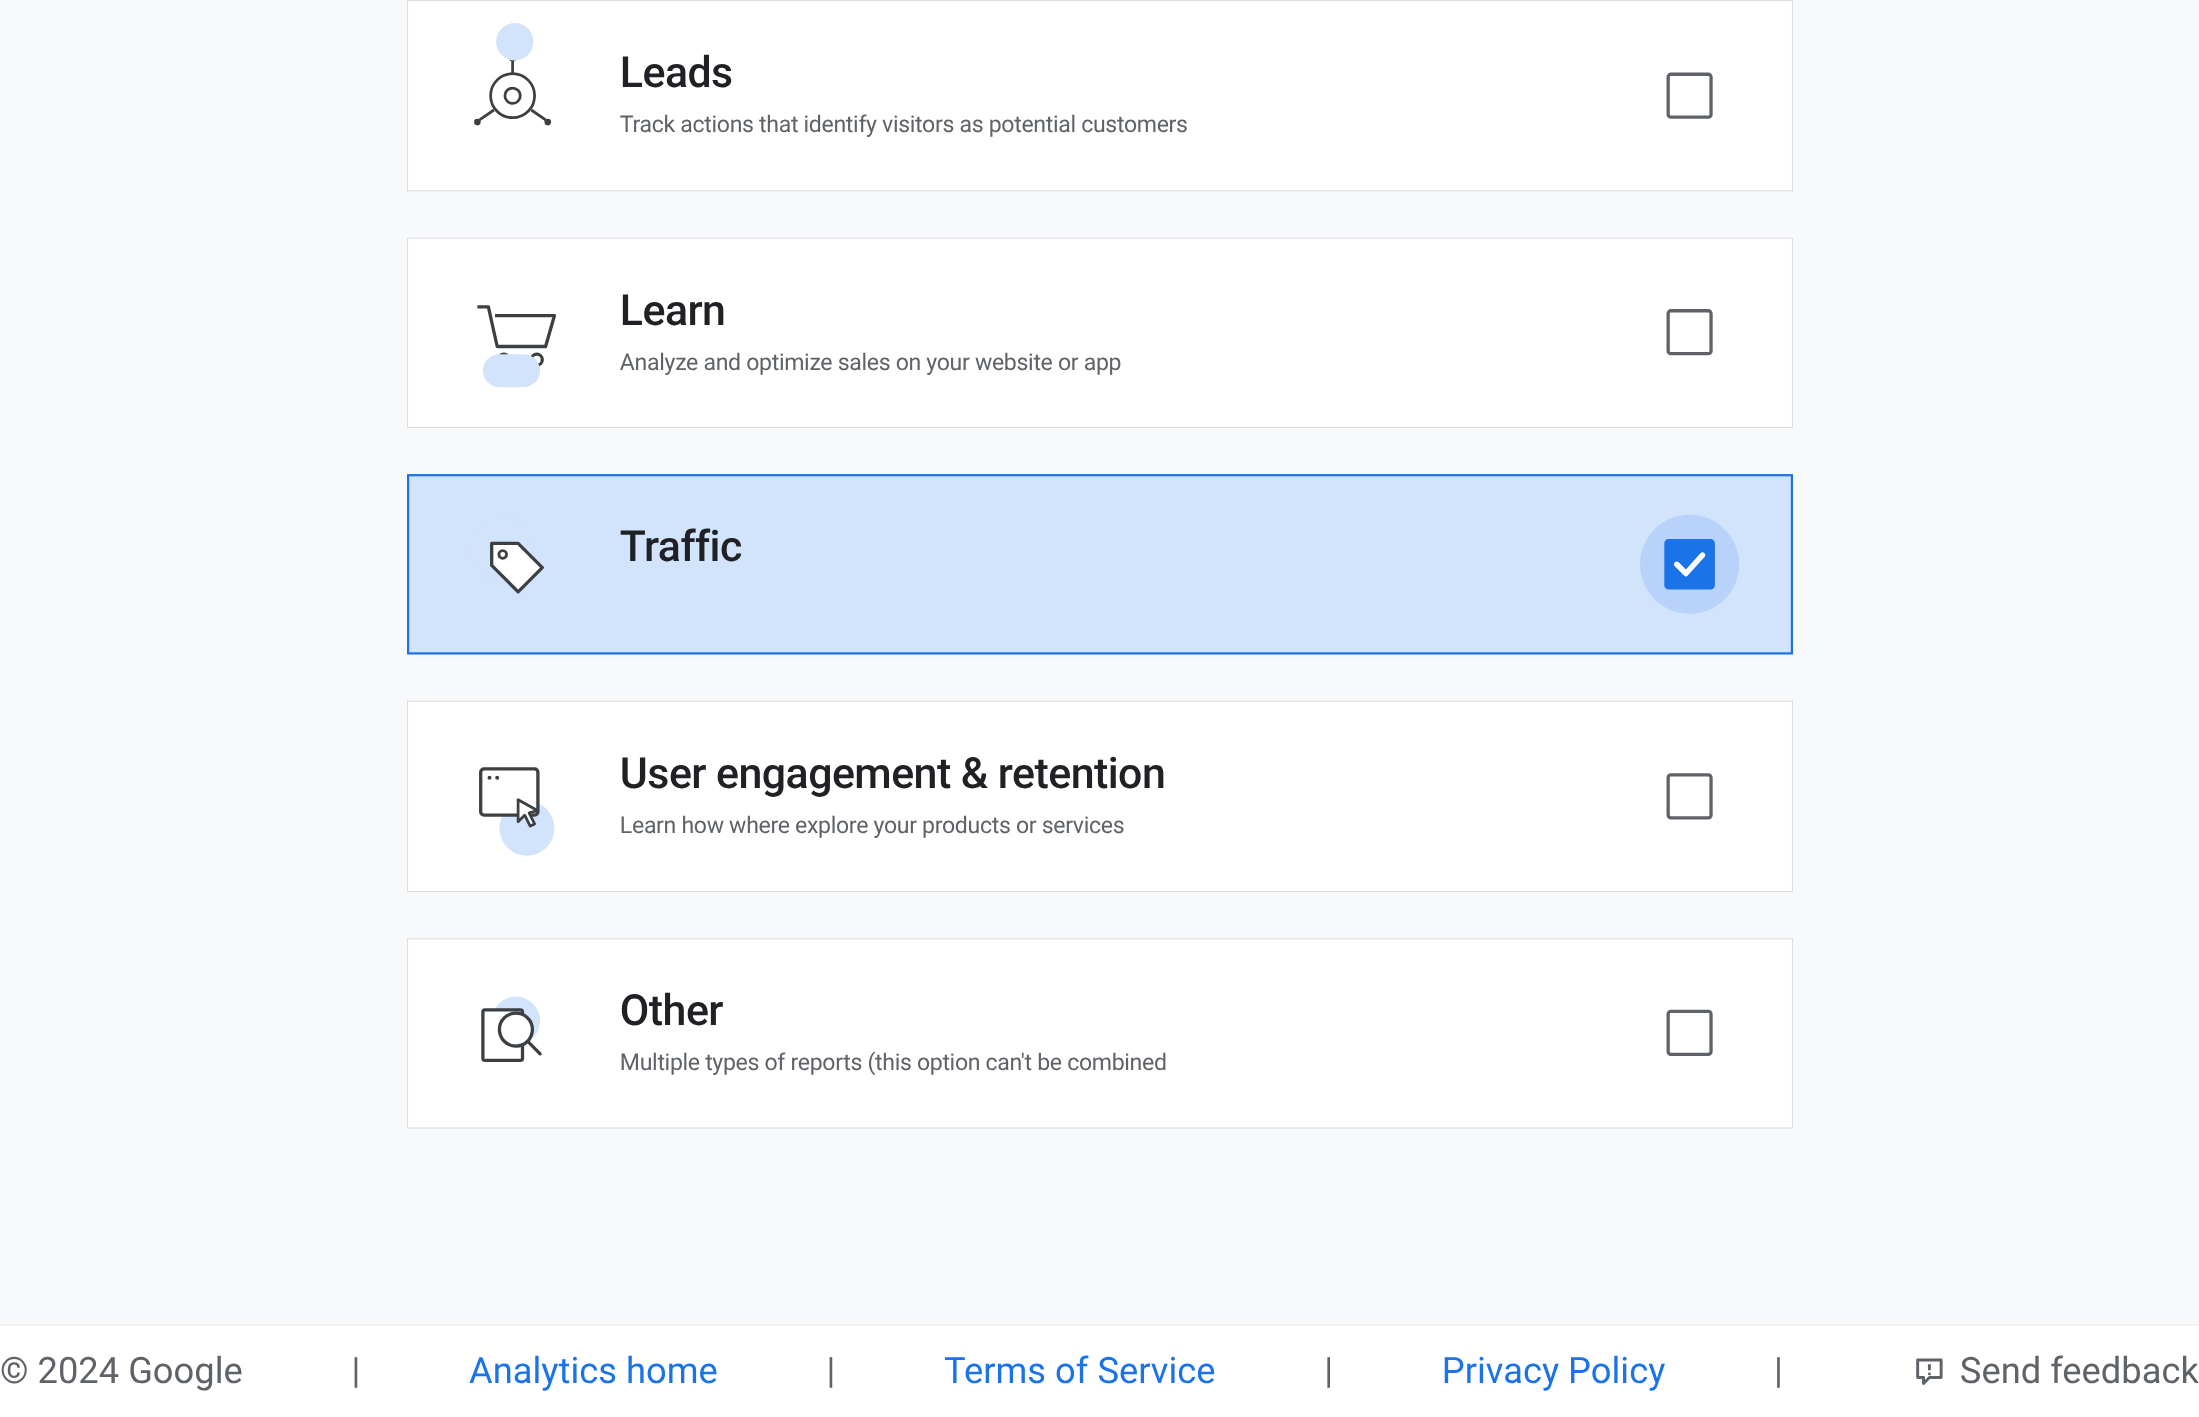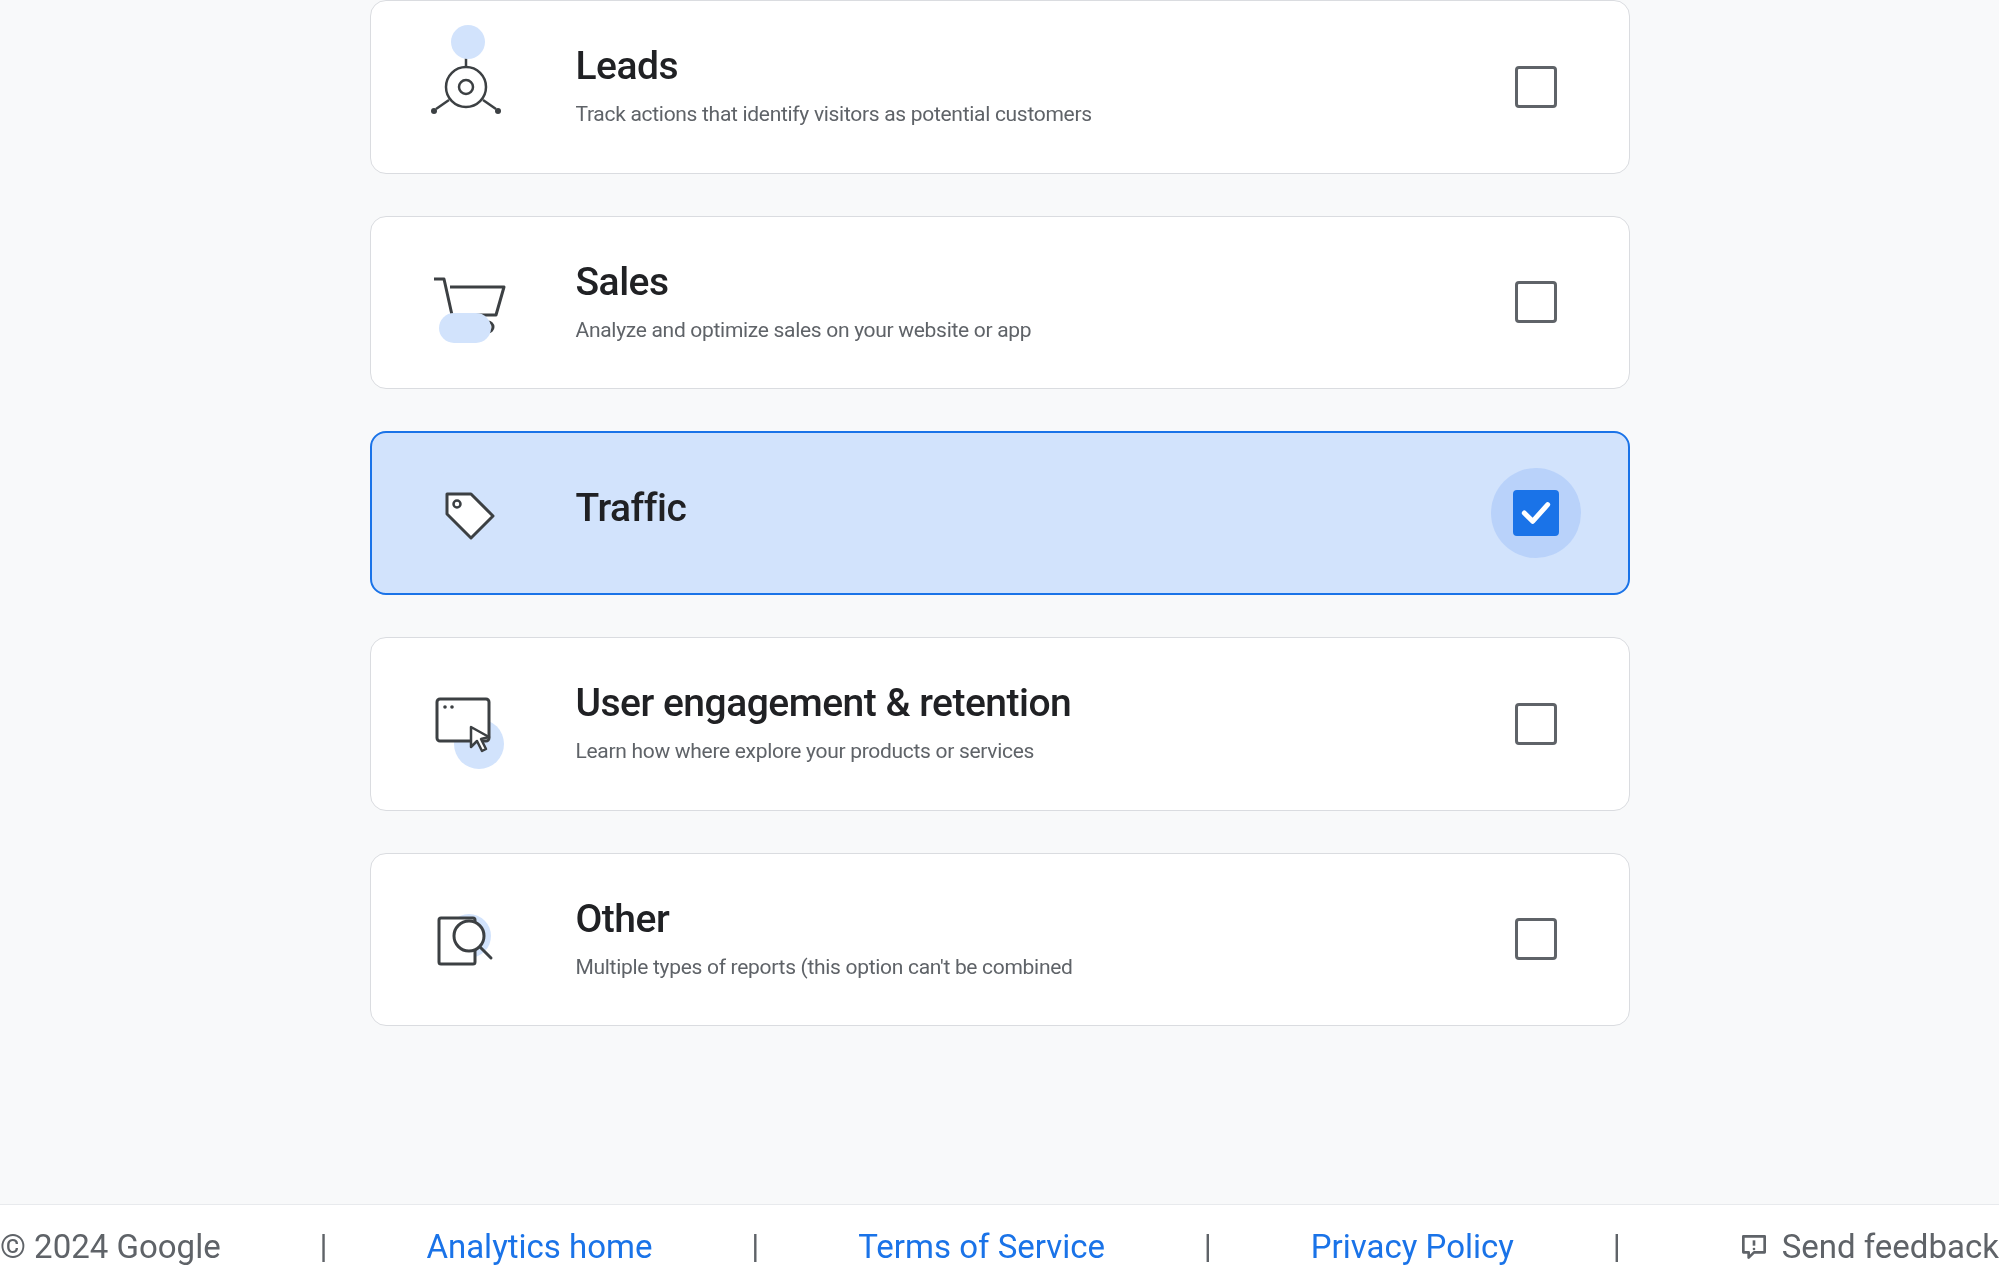--- a/index.html
+++ b/index.html
@@ -20,27 +20,25 @@
       height: 1180px;
       overflow: hidden;
     }
     .cards-container {
       width: 1260px;
       margin: 0 auto;
     }
     .card {
       background: #ffffff;
       border: 1px solid #dadce0;
-      border-radius: 16px;
+      border-radius: 0;
       padding: 42px 48px 42px 48px;
       margin-bottom: 42px;
       display: flex;
-      align-items: center;
       cursor: pointer;
-      gap: 12px;
     }
     .card.selected {
       background: #d2e3fc;
       border: 2px solid #1a73e8;
       padding: 41px 47px 41px 47px;
     }
     .card-icon-wrap {
       width: 95px;
       display: flex;
       align-items: center;
@@ -173,21 +171,21 @@
     <div class="card">
       <div class="card-icon-wrap">
         <div class="card-icon-bg" style="width:52px;height:30px;bottom:-6px;left:20px;border-radius:16px;"></div>
         <svg width="85" height="70" viewBox="0 0 85 70">
           <path d="M 10 12 L 20 12 L 28 48 L 72 48 L 80 20 L 26 20" fill="none" stroke="#3c4043" stroke-width="3" stroke-linejoin="round"></path>
           <circle cx="34" cy="60" r="5" fill="none" stroke="#3c4043" stroke-width="3"></circle>
           <circle cx="64" cy="60" r="5" fill="none" stroke="#3c4043" stroke-width="3"></circle>
         </svg>
       </div>
       <div class="card-body">
-        <div class="card-title">Sales</div>
+        <div class="card-title">Learn</div>
         <div class="card-desc">Analyze and optimize sales on your website or app</div>
       </div>
       <div class="checkbox-wrap">
         <div class="checkbox"></div>
       </div>
     </div>
 
     <div class="card selected">
       <div class="card-icon-wrap">
         <div class="card-icon-bg" style="width:58px;height:58px;top:-4px;left:8px;"></div>

